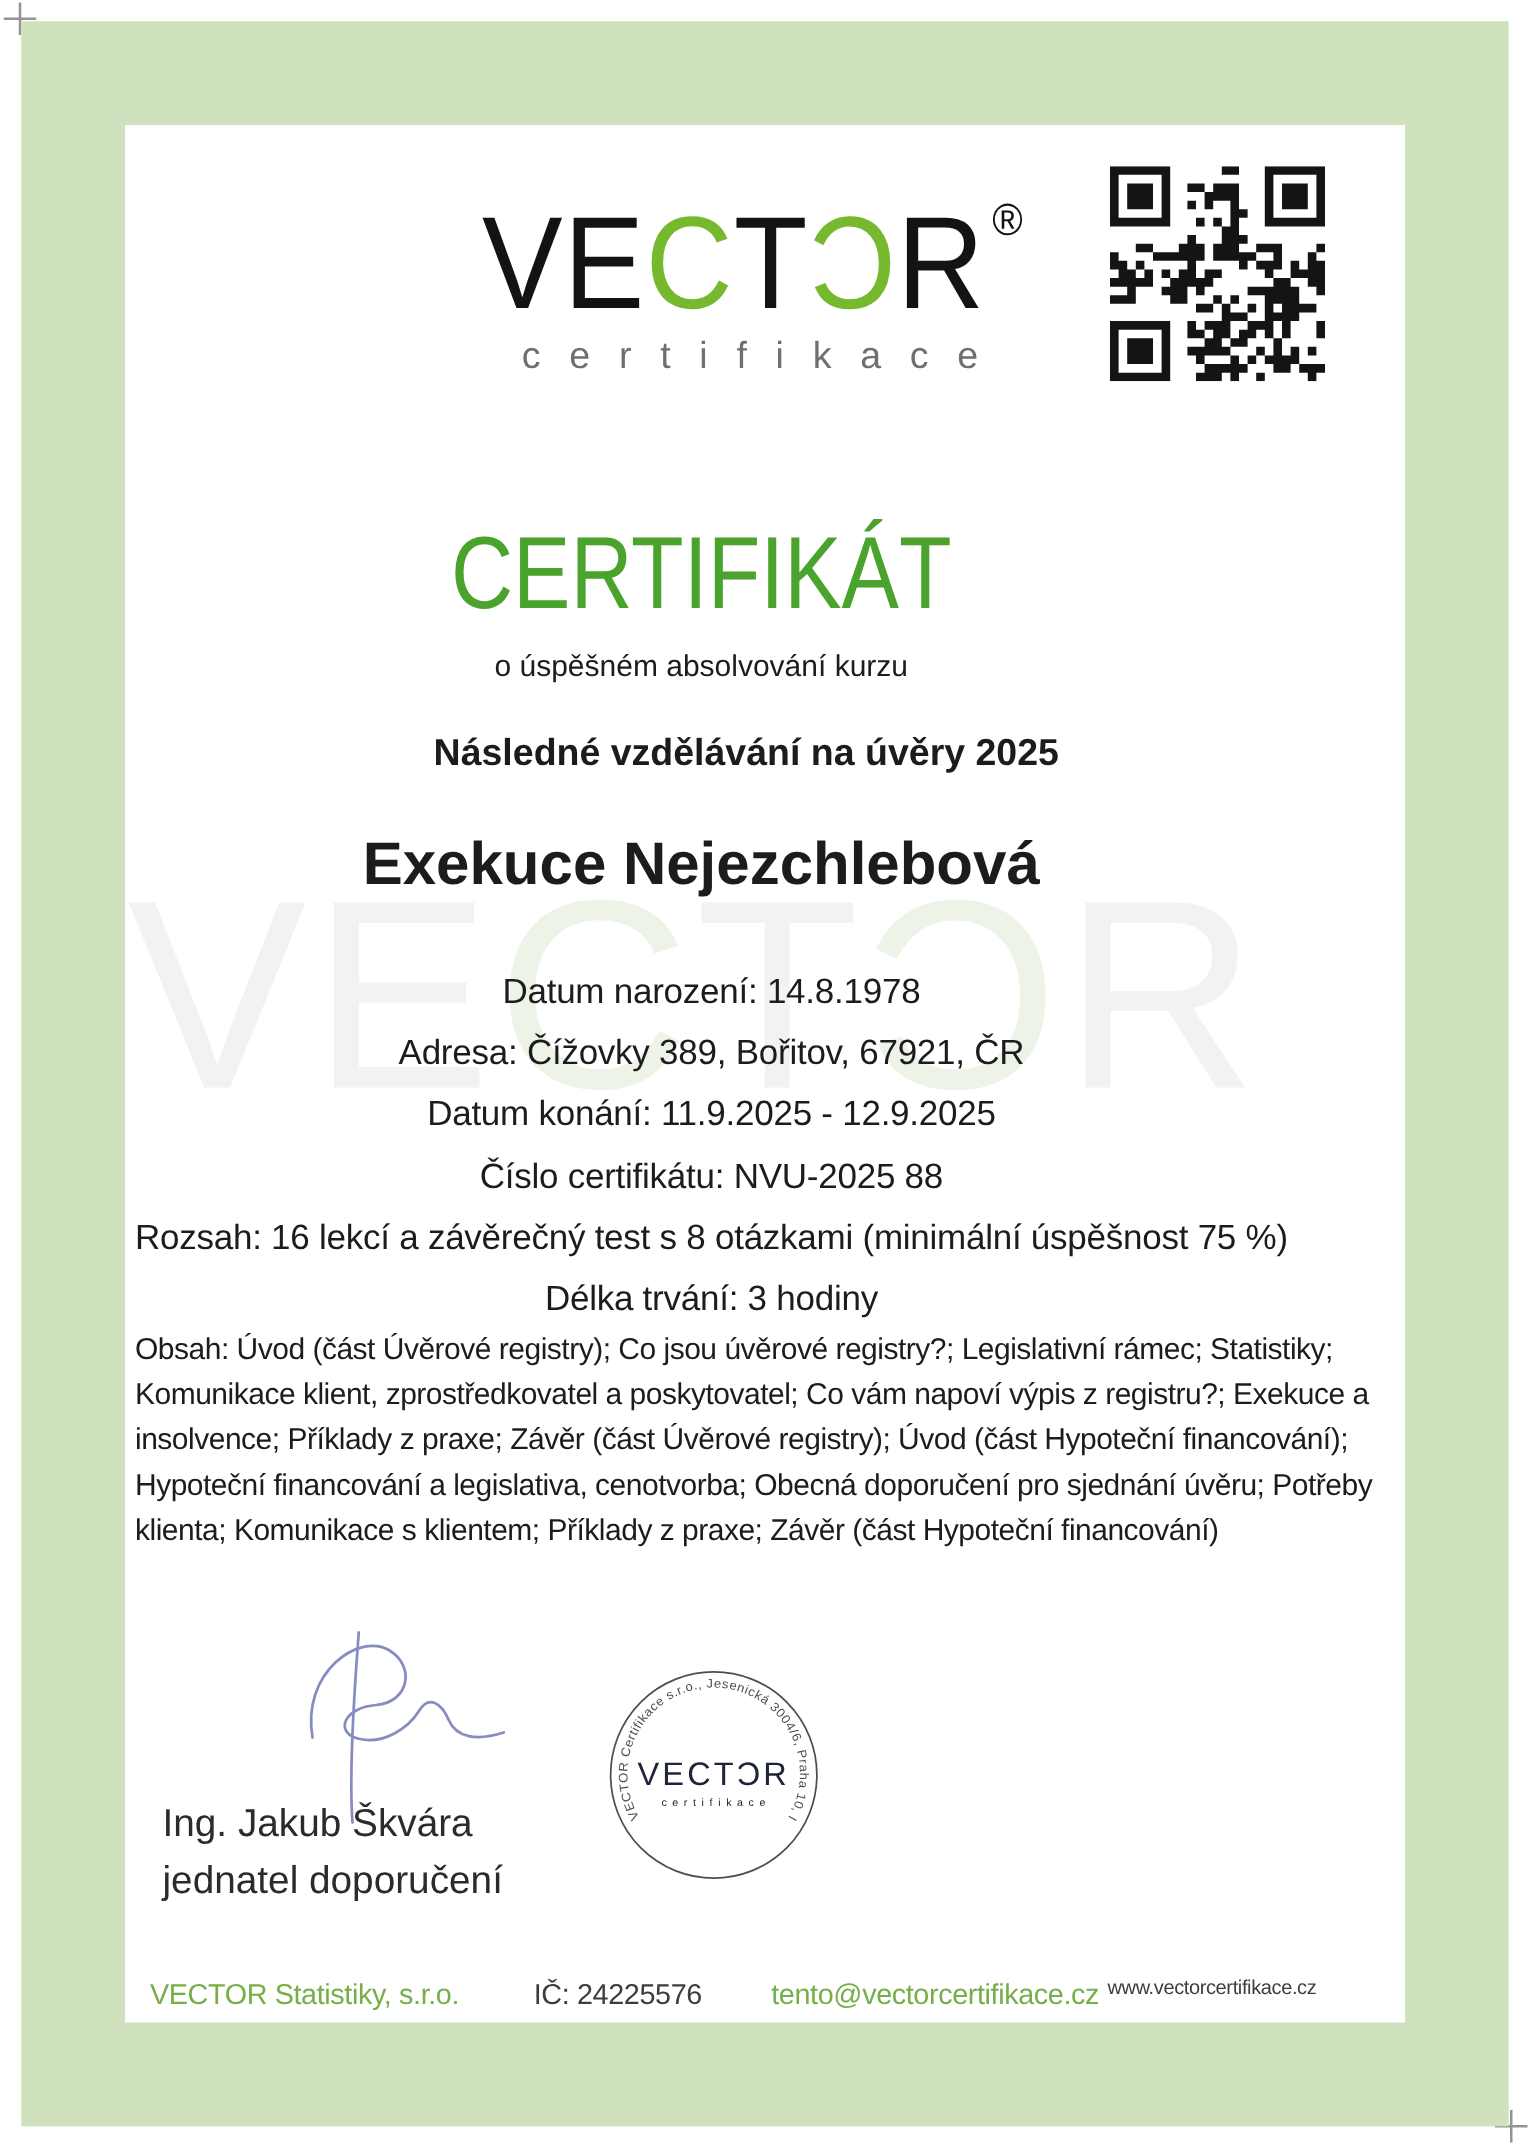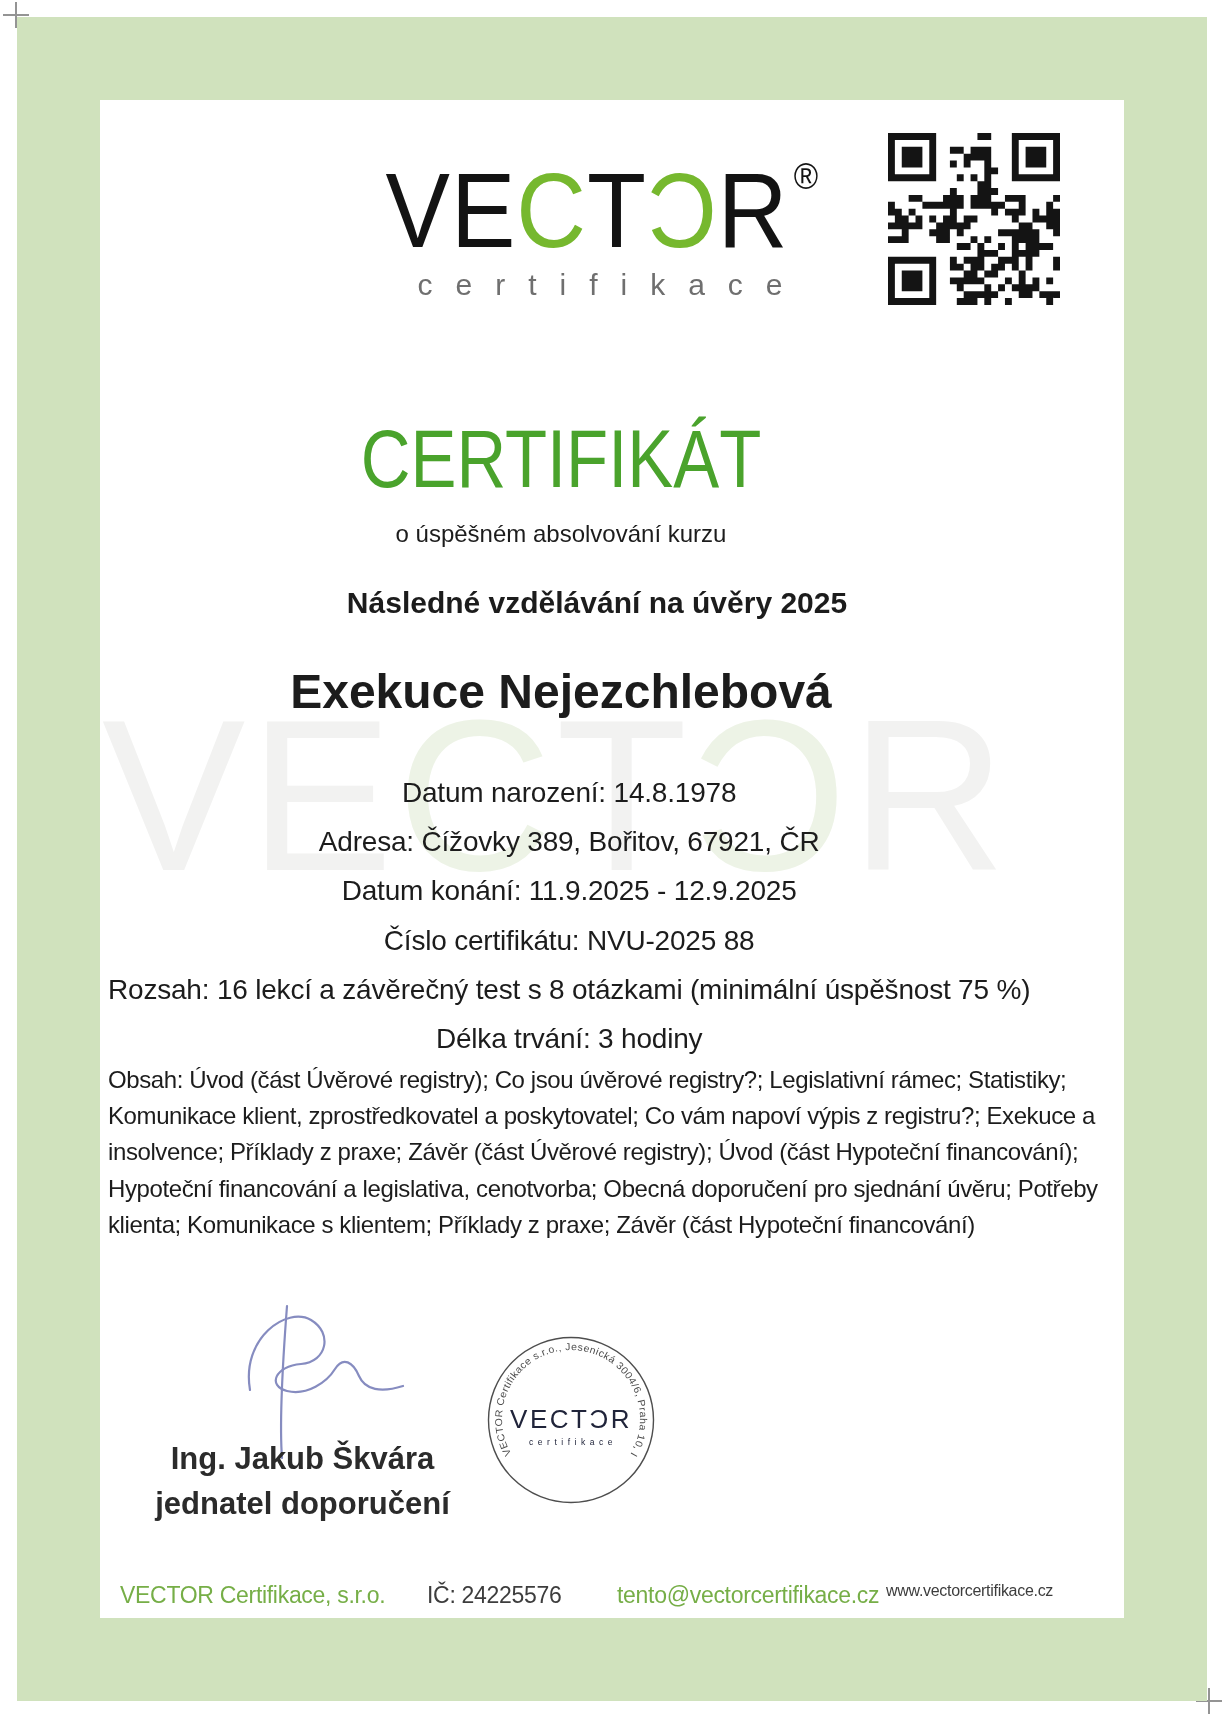--- a/index.html
+++ b/index.html
@@ -39,21 +39,21 @@
   .cert-title{top:312px;font-size:82px;line-height:1.15;font-weight:300;color:#4aa32c;transform:scaleX(0.84);transform-origin:center;white-space:nowrap;}
   .subtitle{top:420px;font-size:24px;}
   .course{top:486px;font-size:30px;font-weight:700;padding-left:36px;}
   .recipient{top:564px;font-size:48px;font-weight:700;}
   
   .details{position:absolute;left:8px;top:668px;font-size:28px;line-height:49.2px;letter-spacing:-0.2px;text-align:center;}
   
   .content{position:absolute;left:8px;top:962px;width:1012px;font-size:24px;line-height:36.2px;letter-spacing:-0.4px;}
   
   .sig-svg{position:absolute;left:95px;top:1198px;}
-  .sig-block{position:absolute;left:30px;top:1336px;width:345px;text-align:center;font-size:31px;line-height:45px;color:#2b2b2b;font-weight:bold;}
+  .sig-block{position:absolute;left:30px;top:1336px;width:345px;text-align:left;font-size:31px;line-height:45px;color:#2b2b2b;}
   .stamp{position:absolute;left:386px;top:1235px;}
   
   .footer-item{position:absolute;top:1482px;font-size:23px;letter-spacing:-0.3px;white-space:nowrap;}
   .f-green{color:#76ae47;}
   .f-dark{color:#3d3d3d;}
   .f-company{left:20px;}
   .f-ic{left:327px;}
   .f-email{left:517px;}
   .f-web{left:786px;font-size:16px;}
 </style>
@@ -116,18 +116,18 @@
     <defs>
       <path id="ringPath" d="M 25.5,119 A 69,69 0 1 1 144.5,119"></path>
     </defs>
     <text font-size="10" fill="#4e4e4e" letter-spacing="0.4" font-family="Liberation Sans, sans-serif">
       <textPath href="#ringPath" textLength="352" lengthAdjust="spacingAndGlyphs">VECTOR Certifikace s.r.o., Jesenická 3004/6, Praha 10, IČ 24225576</textPath>
     </text>
     <text x="85" y="93" text-anchor="middle" font-size="26" letter-spacing="2.5" fill="#20243a" font-family="Liberation Sans, sans-serif">VECTƆR</text>
     <text x="87" y="110" text-anchor="middle" font-size="8.5" letter-spacing="4.5" fill="#20243a" font-family="Liberation Sans, sans-serif">certifikace</text>
   </svg>
 
-  <div class="footer-item f-company f-green">VECTOR Certifikace, s.r.o.</div>
+  <div class="footer-item f-company f-green">VECTOR Statistiky, s.r.o.</div>
   <div class="footer-item f-ic f-dark">IČ: 24225576</div>
   <div class="footer-item f-email f-green">tento@vectorcertifikace.cz</div>
   <div class="footer-item f-web f-dark">www.vectorcertifikace.cz</div>
 
 </div>
 
 </body></html>

